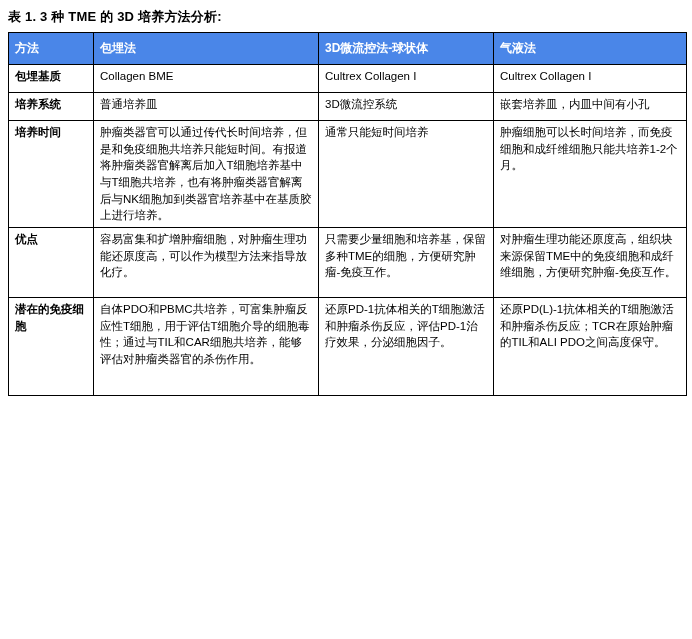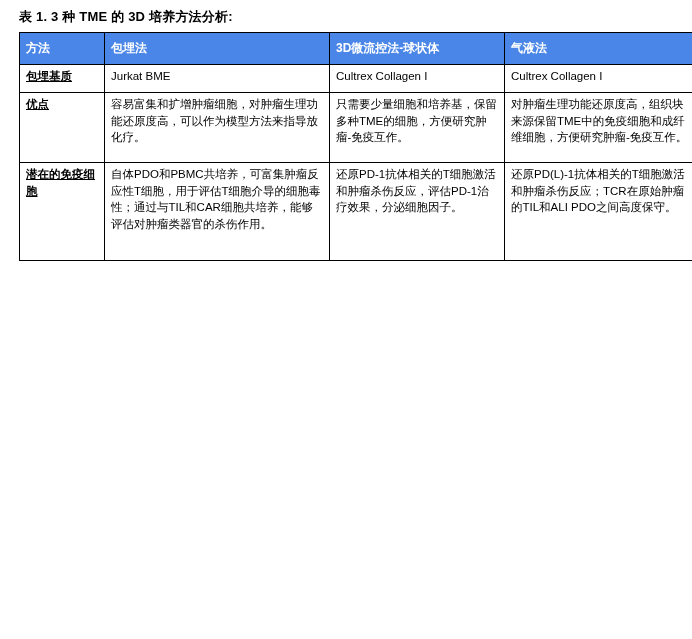--- a/index.html
+++ b/index.html
@@ -9,21 +9,21 @@
     width: 692px;
     height: 639px;
     overflow: hidden;
     font-family: "Liberation Sans", "DejaVu Sans", sans-serif;
     color: #000000;
   }
   .page {
     width: 692px;
     height: 639px;
     box-sizing: border-box;
-    padding: 6px 6px 0 19px;
+    padding: 6px 6px 0 8px;
   }
   .doc-title {
     font-size: 13px;
     font-weight: bold;
     letter-spacing: 0.2px;
     margin: 2px 0 6px 0;
   }
   table.tme {
     border-collapse: collapse;
     table-layout: fixed;
@@ -45,21 +45,20 @@
     background: #4a86e8;
     color: #ffffff;
     font-weight: bold;
     font-size: 12px;
     vertical-align: middle;
     padding-top: 4px;
     padding-bottom: 4px;
   }
   td.rowlabel {
     font-weight: bold;
-    text-decoration: underline;
   }
   
   tr.h-header   { height: 32px; margin-top: 38px; }
   tr.h-matrix   { height: 28px; }
   tr.h-system   { height: 28px; }
   tr.h-tissue   { height: 55px; }
   tr.h-celltype { height: 44px; }
   tr.h-time     { height: 106px; }
   tr.h-pros     { height: 70px; }
   tr.h-limits   { height: 74px; }
@@ -84,23 +83,35 @@
       <tr class="h-header">
         <th>方法</th>
         <th>包埋法</th>
         <th>3D微流控法-球状体</th>
         <th>气液法</th>
       </tr>
     </thead>
     <tbody>
       <tr class="h-matrix">
         <td class="rowlabel">包埋基质</td>
-        <td>Jurkat BME</td>
+        <td>Collagen BME</td>
         <td>Cultrex Collagen I</td>
         <td>Cultrex Collagen I</td>
+      </tr>
+      <tr class="h-system">
+        <td class="rowlabel">培养系统</td>
+        <td>普通培养皿</td>
+        <td>3D微流控系统</td>
+        <td>嵌套培养皿，内皿中间有小孔</td>
+      </tr>
+      <tr class="h-time">
+        <td class="rowlabel">培养时间</td>
+        <td>肿瘤类器官可以通过传代长时间培养，但是和免疫细胞共培养只能短时间。有报道将肿瘤类器官解离后加入T细胞培养基中与T细胞共培养，也有将肿瘤类器官解离后与NK细胞加到类器官培养基中在基质胶上进行培养。</td>
+        <td>通常只能短时间培养</td>
+        <td>肿瘤细胞可以长时间培养，而免疫细胞和成纤维细胞只能共培养1-2个月。</td>
       </tr>
       <tr class="h-pros">
         <td class="rowlabel">优点</td>
         <td>容易富集和扩增肿瘤细胞，对肿瘤生理功能还原度高，可以作为模型方法来指导放化疗。</td>
         <td>只需要少量细胞和培养基，保留多种TME的细胞，方便研究肿瘤-免疫互作。</td>
         <td>对肿瘤生理功能还原度高，组织块来源保留TME中的免疫细胞和成纤维细胞，方便研究肿瘤-免疫互作。</td>
       </tr>
       <tr class="h-immune">
         <td class="rowlabel">潜在的免疫细胞</td>
         <td>自体PDO和PBMC共培养，可富集肿瘤反应性T细胞，用于评估T细胞介导的细胞毒性；通过与TIL和CAR细胞共培养，能够评估对肿瘤类器官的杀伤作用。</td>

